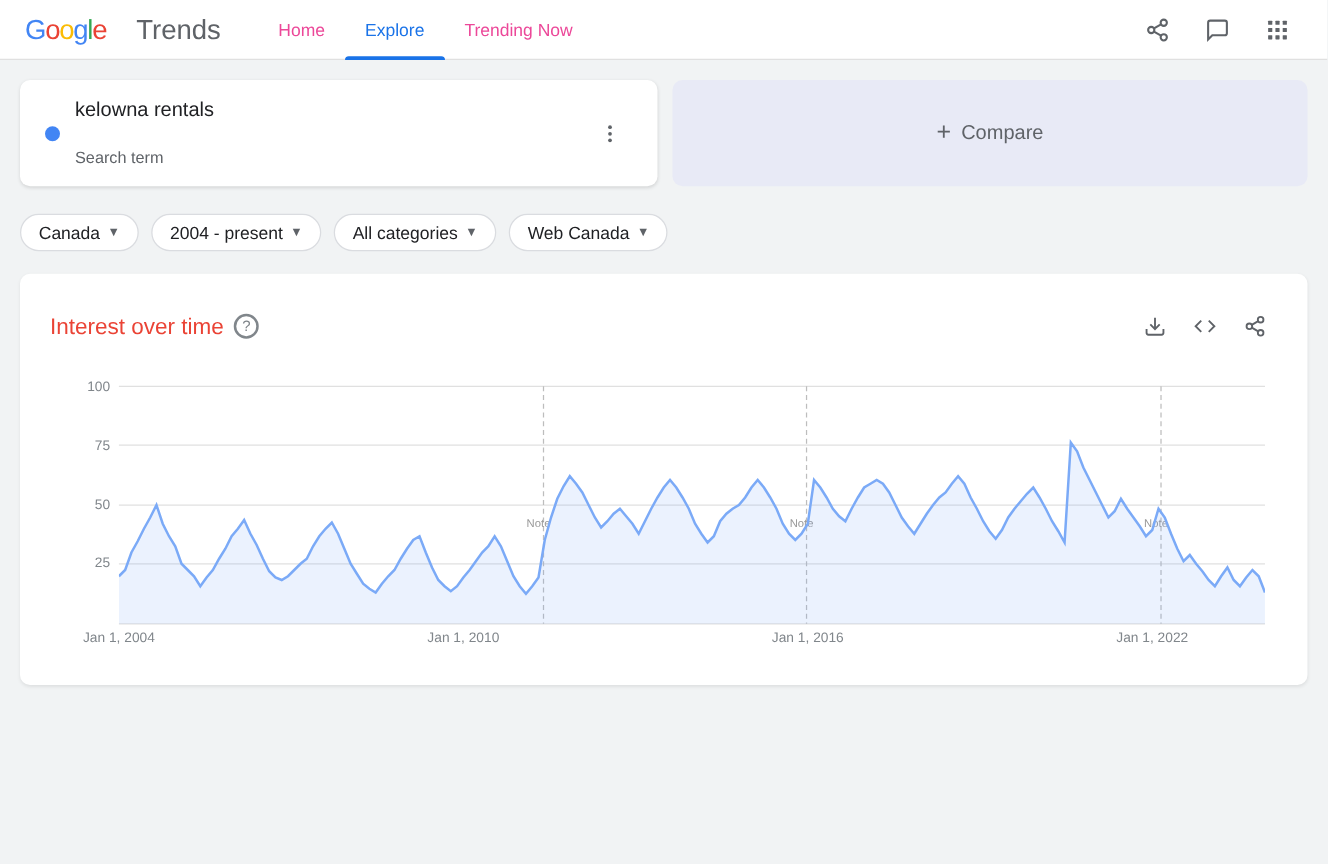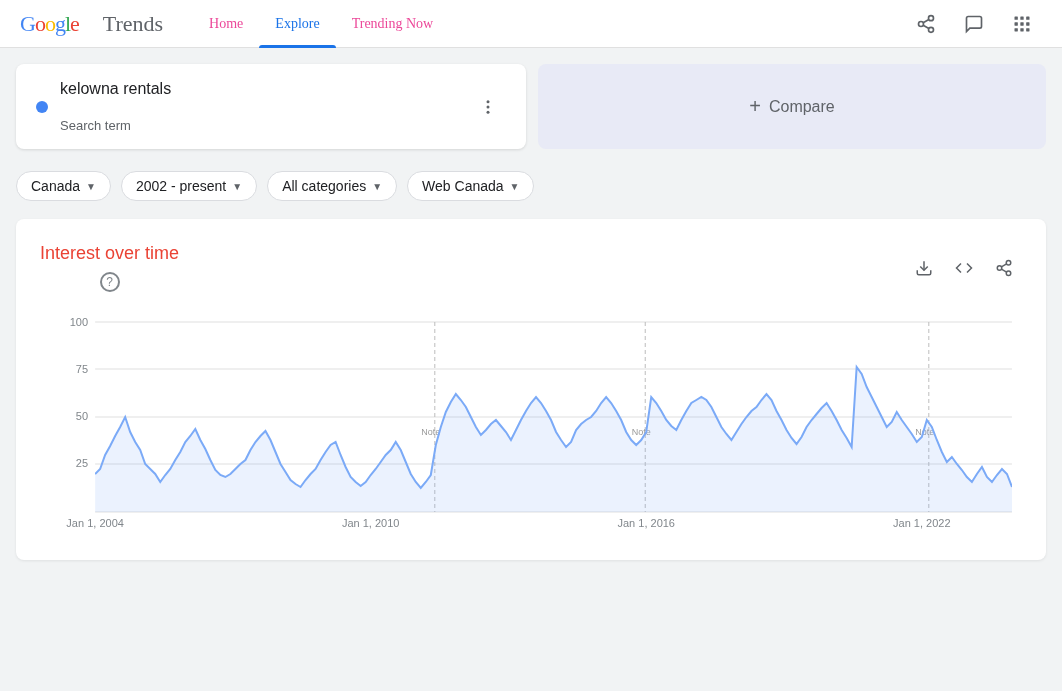--- a/index.html
+++ b/index.html
@@ -6,21 +6,20 @@
     body { font-family: 'Arial', sans-serif; background: #f1f3f4; min-height: 691px; width: 1062px; overflow-x: hidden; }
 
     
     .header {
       background: #fff;
       display: flex;
       align-items: center;
       padding: 11px 20px;
       height: 48px;
       border-bottom: 1px solid #e0e0e0;
-      font-family: Liberation Serif, serif;
     }
     .logo {
       display: flex;
       align-items: center;
       gap: 4px;
       margin-right: 30px;
     }
     .logo-google {
       font-size: 22px;
       font-weight: 400;
@@ -196,21 +195,20 @@
     .chart-header {
       display: flex;
       align-items: center;
       justify-content: space-between;
       margin-bottom: 20px;
     }
     .chart-title-row {
       display: flex;
       align-items: center;
       gap: 8px;
-      flex-direction: column;
     }
     .chart-title {
       font-size: 18px;
       color: #ea4335;
       font-weight: 400;
     }
     .help-icon {
       width: 20px;
       height: 20px;
       border-radius: 50%;
@@ -350,21 +348,21 @@
       <span>Compare</span>
     </div>
   </div>
 
   <div class="filters">
     <button class="filter-btn">
       <span>Canada</span>
       <span class="filter-arrow">▼</span>
     </button>
     <button class="filter-btn">
-      <span>2002 - present</span>
+      <span>2004 - present</span>
       <span class="filter-arrow">▼</span>
     </button>
     <button class="filter-btn">
       <span>All categories</span>
       <span class="filter-arrow">▼</span>
     </button>
     <button class="filter-btn">
       <span>Web Canada</span>
       <span class="filter-arrow">▼</span>
     </button>

